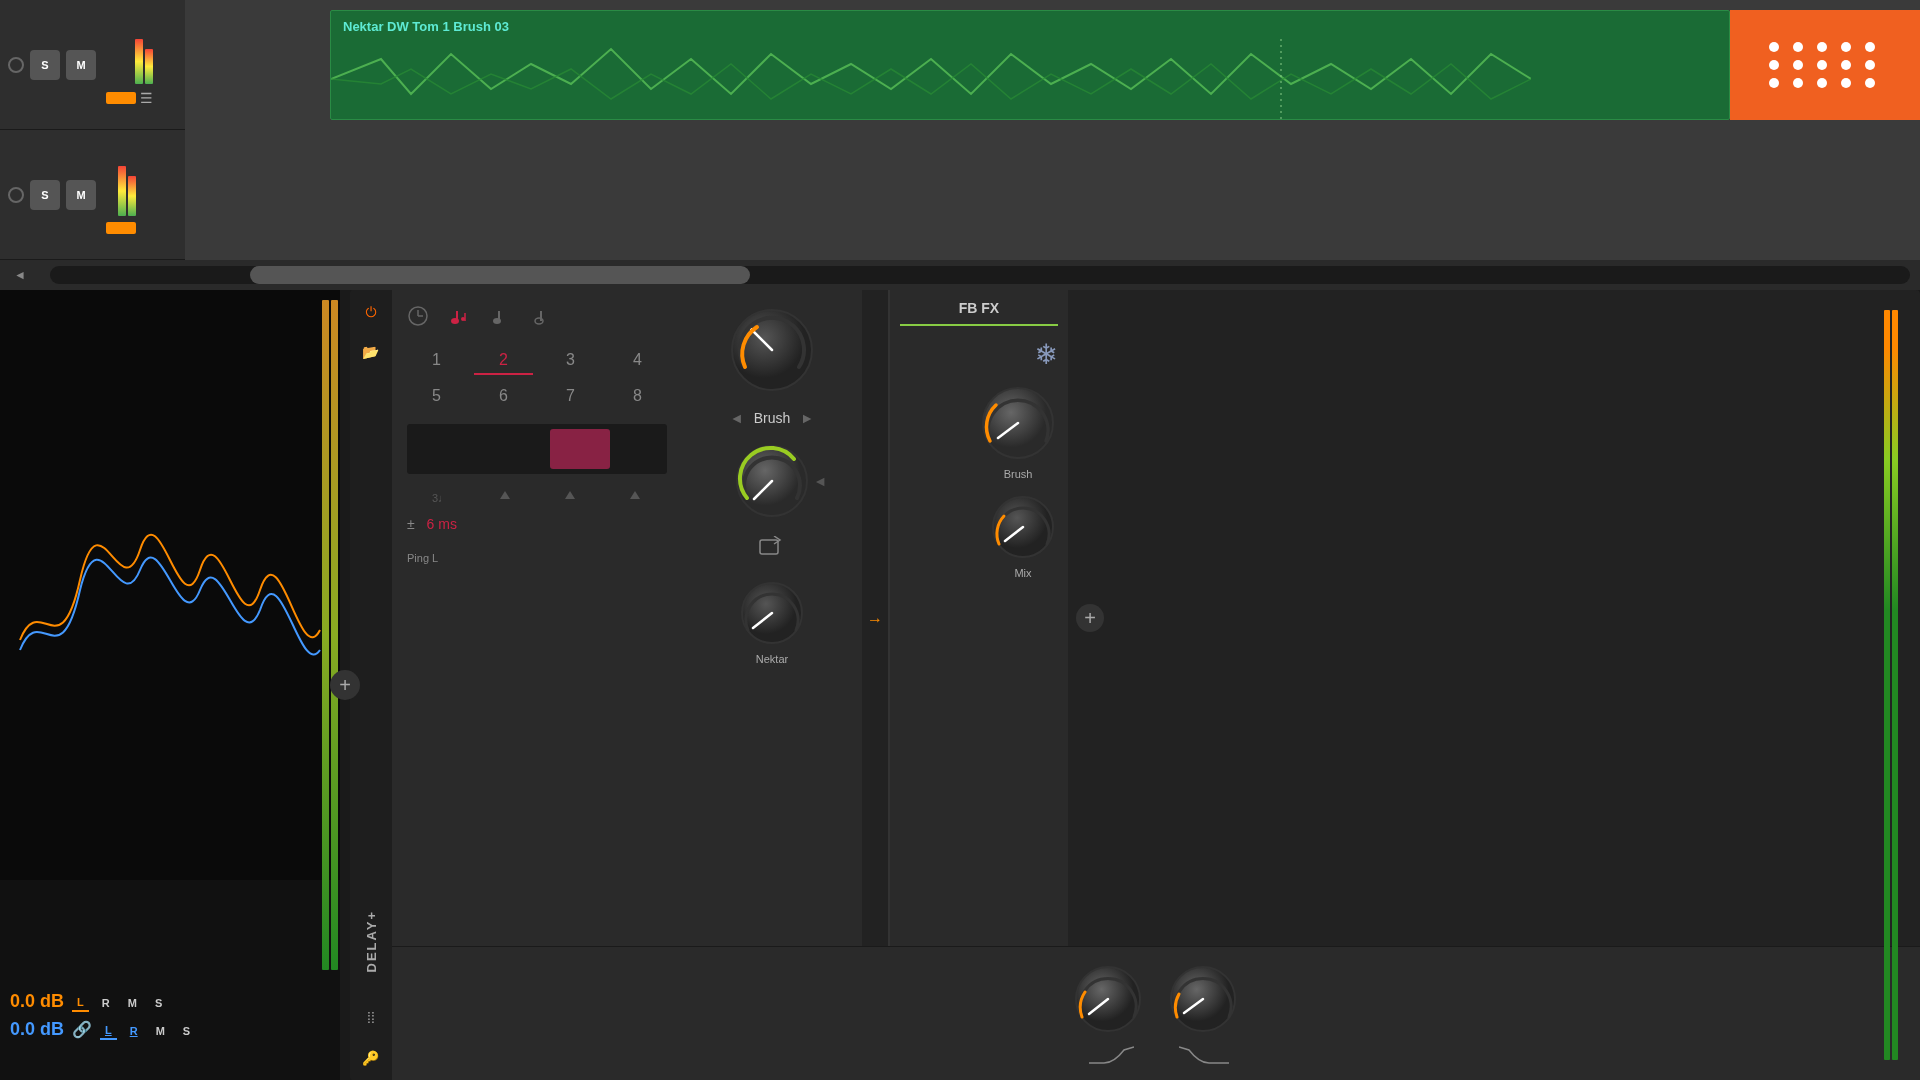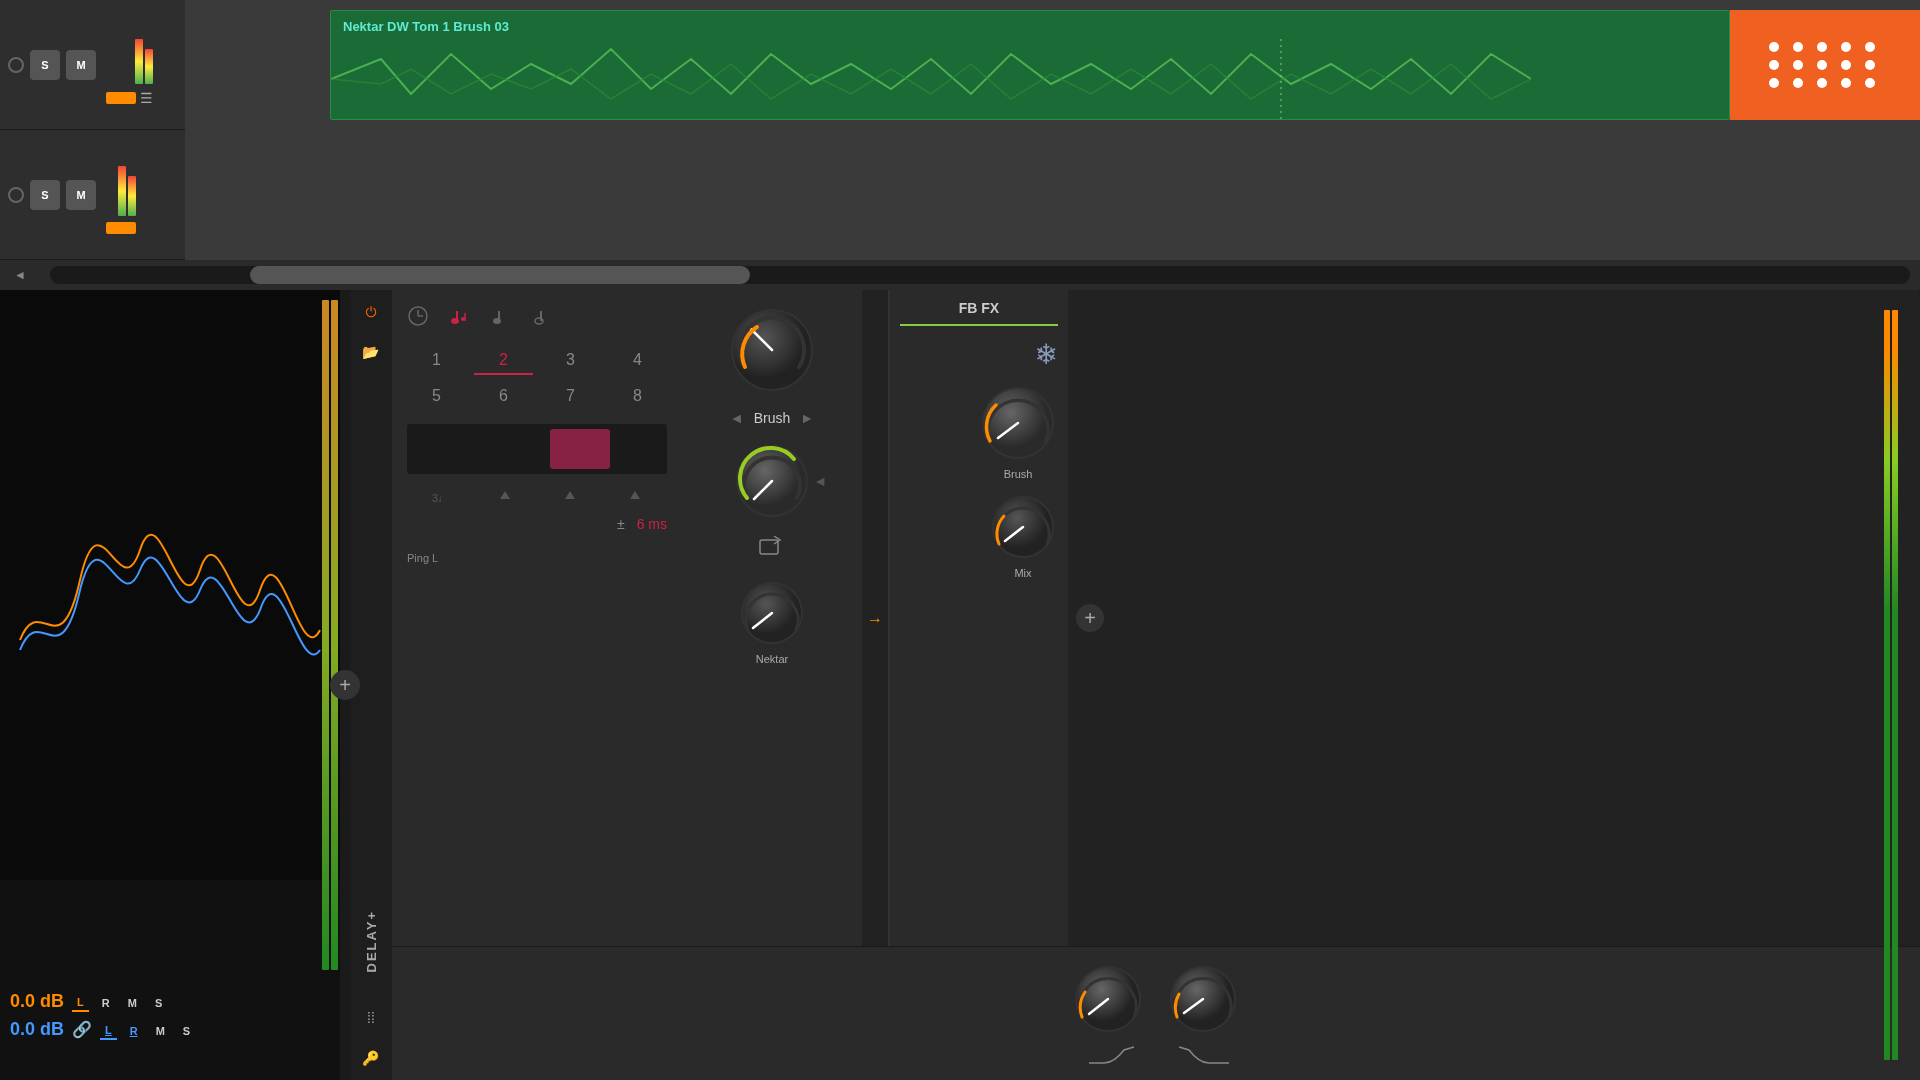--- a/index.html
+++ b/index.html
@@ -340,21 +340,21 @@
       background: #882244;
       border-radius: 3px;
     }
 
     .timing-arrows {
       display: flex; justify-content: space-around;
       margin-bottom: 8px;
     }
 
     .timing-ms {
-      text-align: right;
+      text-align: left;
       color: #cc2244;
       font-size: 14px;
     }
 
     .timing-ms-icon {
       display: inline-block;
       margin-right: 8px;
       color: #888;
     }
 

